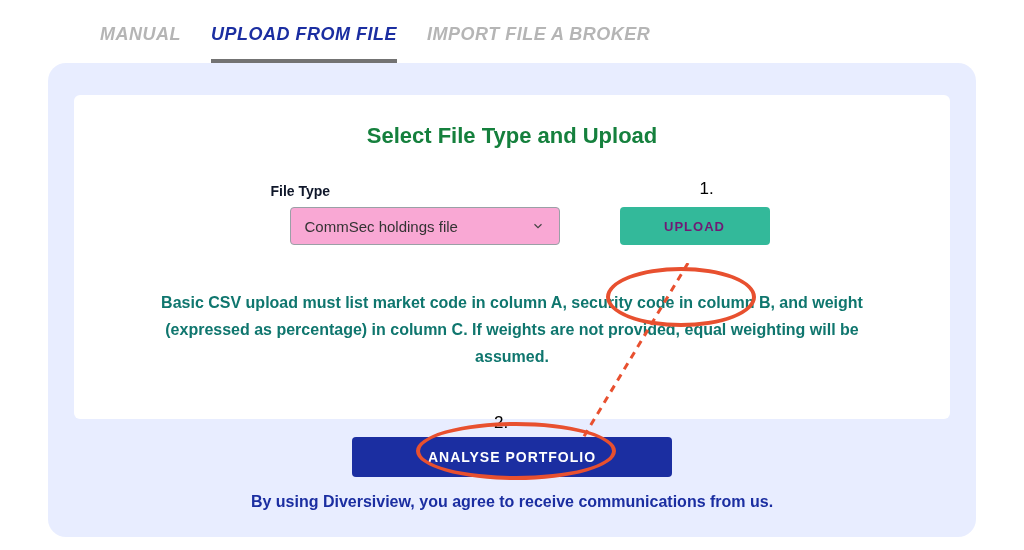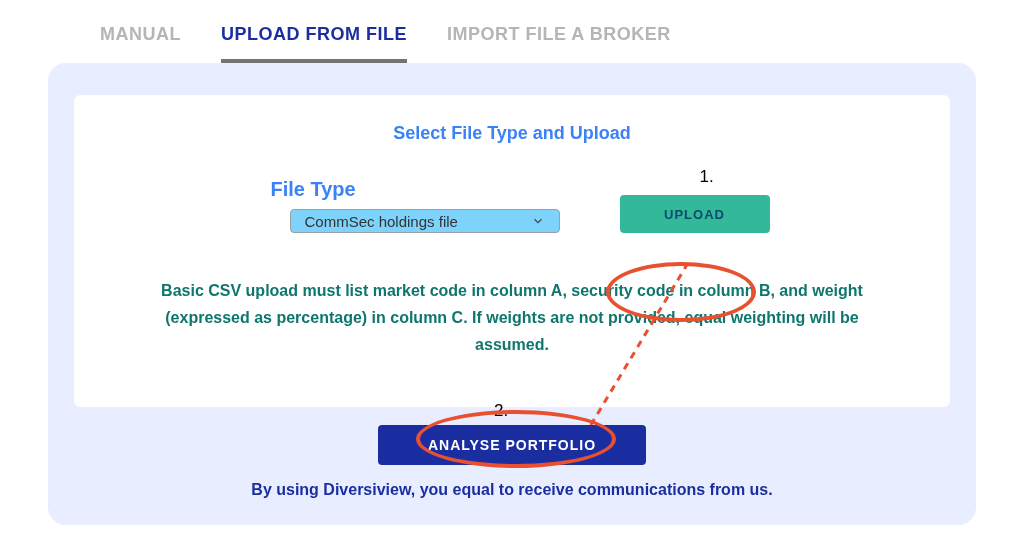--- a/index.html
+++ b/index.html
@@ -5,22 +5,23 @@
   * { box-sizing: border-box; margin: 0; padding: 0; }
   body {
     font-family: -apple-system, BlinkMacSystemFont, "Segoe UI", Helvetica, Arial, sans-serif;
     background: #fff;
     width: 1024px;
     height: 550px;
     overflow: hidden;
   }
   .tabs {
     display: flex;
-    gap: 40px;
+    gap: 30px;
     padding: 24px 0 0 100px;
+    font-style: italic;
   }
   .tab {
     font-size: 18px;
     font-weight: 700;
     letter-spacing: 0.5px;
     color: #b5b5b5;
     padding-bottom: 14px;
     cursor: pointer;
   }
   .tab.active {
@@ -35,76 +36,76 @@
     position: relative;
   }
   .card {
     background: #fff;
     border-radius: 6px;
     padding: 28px 60px 26px 60px;
     text-align: center;
     position: relative;
   }
   .card-title {
-    color: #3b82f6;
-    font-size: 18px;
+    color: #15803d;
+    font-size: 22px;
     font-weight: 700;
     margin-bottom: 34px;
   }
   .form-row {
     display: flex;
     justify-content: center;
     align-items: flex-end;
     gap: 60px;
     margin-bottom: 44px;
     position: relative;
   }
   .field-group {
     display: flex;
     flex-direction: column;
     align-items: flex-start;
   }
   .field-label {
-    color: #3b82f6;
-    font-weight: 700;
-    font-size: 20px;
+    color: #0f172a;
+    font-weight: 700;
+    font-size: 14px;
     margin-bottom: 8px;
     margin-left: 16px;
   }
   .select-box {
     width: 270px;
-    height: 24px;
+    height: 38px;
     border: 1px solid #9aa0a6;
     border-radius: 4px;
     display: flex;
     align-items: center;
     justify-content: space-between;
     padding: 0 14px;
     font-size: 15px;
     color: #333;
     cursor: pointer;
-    background: #7dd3fc;
+    background: #f9a8d4;
     margin-left: 35px;
   }
   .chevron {
     width: 14px;
     height: 14px;
   }
   .upload-group { position: relative; }
   .step-num {
     position: absolute;
     color: #000;
     font-size: 17px;
   }
   .step1 { top: -28px; left: 80px; }
   .upload-btn {
     width: 150px;
     height: 38px;
     background: #33b99a;
-    color: #0c4a6e;
+    color: #701a75;
     border: none;
     border-radius: 4px;
     font-size: 13px;
     font-weight: 600;
     letter-spacing: 1px;
     cursor: pointer;
   }
   .instructions {
     color: #0f766e;
     font-size: 16px;
@@ -125,21 +126,21 @@
   .analyse-wrap {
     text-align: center;
     margin-top: 18px;
     position: relative;
   }
   .step2 {
     top: -24px;
     left: 420px;
   }
   .analyse-btn {
-    width: 268px;
+    width: 320px;
     height: 40px;
     background: #1b2ea1;
     color: #fff;
     border: none;
     border-radius: 4px;
     font-size: 14px;
     font-weight: 600;
     letter-spacing: 1px;
     cursor: pointer;
   }
@@ -220,14 +221,14 @@
     </defs>
     <line x1="140" y1="0" x2="20" y2="200" stroke="#e8502f" stroke-width="3" stroke-dasharray="7 6" marker-end="url(#arrowhead)"></line>
   </svg>
 
   <div class="analyse-wrap">
     <div class="step-num step2">2.</div>
     <button class="analyse-btn">ANALYSE PORTFOLIO</button>
     <div class="annot-ellipse ellipse-analyse"></div>
   </div>
 
-  <div class="disclaimer">By using Diversiview, you equal to receive communications from us.</div>
+  <div class="disclaimer">By using Diversiview, you agree to receive communications from us.</div>
 </div>
 
 </body></html>

